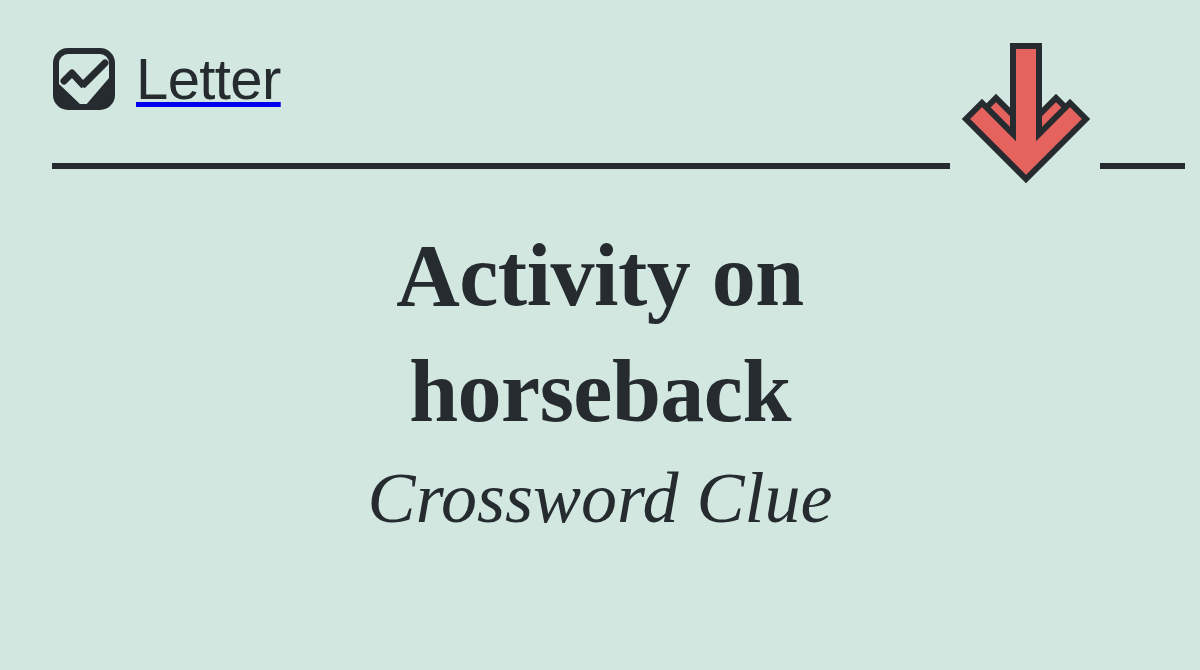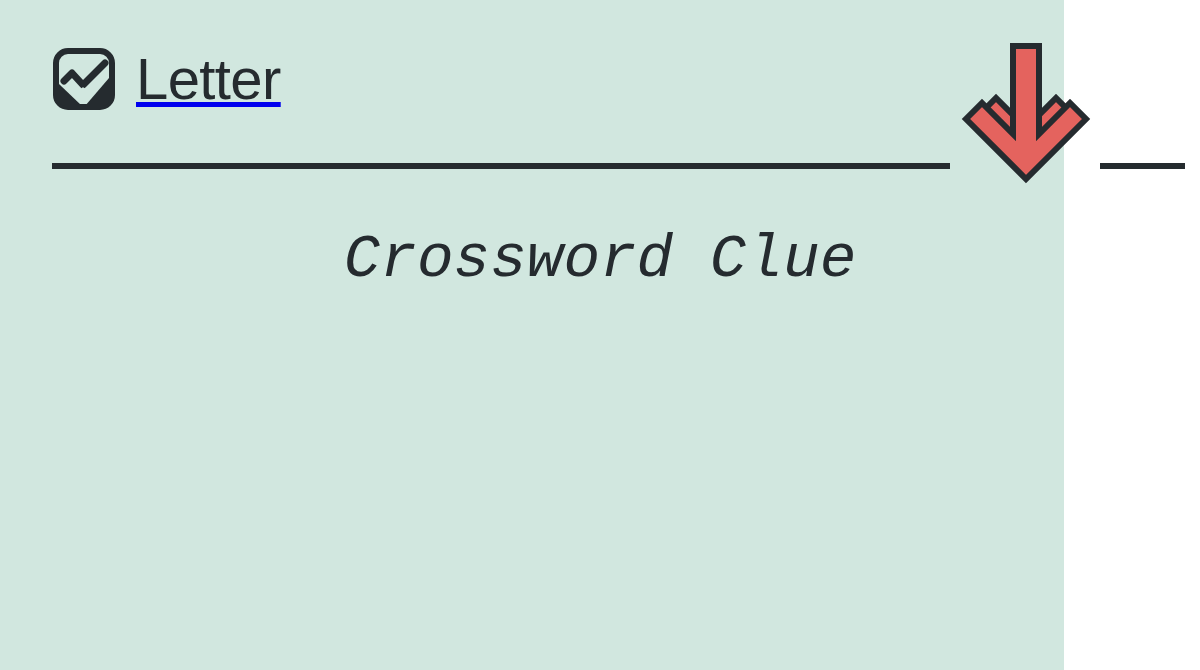--- a/index.html
+++ b/index.html
@@ -7,21 +7,21 @@
     padding: 0;
   }
   body {
     width: 1200px;
     height: 670px;
     overflow: hidden;
     font-family: "Liberation Sans", sans-serif;
   }
   #page {
     position: relative;
-    width: 1064px;
+    width: 1200px;
     height: 670px;
     background: #d1e7df;
     box-sizing: border-box;
   }
 
   
   #header {
     position: absolute;
     left: 0;
     top: 0;
@@ -102,24 +102,24 @@
     line-height: 1.32;
     color: #252b2f;
     letter-spacing: -0.5px;
     max-width: 640px;
     margin-left: auto;
     margin-right: auto;
   }
 
   #clue-subtitle {
     margin: 6px 0 0 0;
-    font-family: Liberation Mono, monospace;
+    font-family: Liberation Serif, serif;
     font-style: italic;
     font-weight: 400;
-    font-size: 61px;
+    font-size: 72px;
     line-height: 1.18;
     color: #252b2f;
     letter-spacing: 0px;
   }
 </style>
 </head>
 <body>
 
 <div id="page">
 
@@ -158,16 +158,17 @@
                L 126 81
                L 66 141
                L 6 81
                L 22 65
                L 53 96
                Z" fill="#e4635e" stroke="#252b2f" stroke-width="6" stroke-linejoin="miter"></path>
     </svg>
   </div>
 
   <div id="title-block">
+    <h1 id="clue-title">Activity on horseback</h1>
     <div id="clue-subtitle">Crossword Clue</div>
   </div>
 
 </div>
 
 </body></html>

